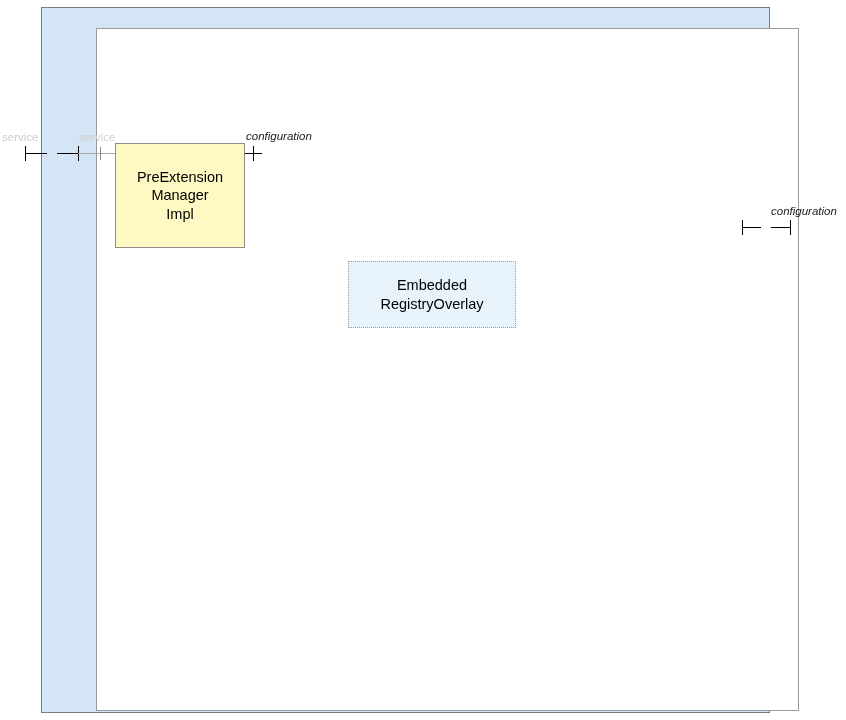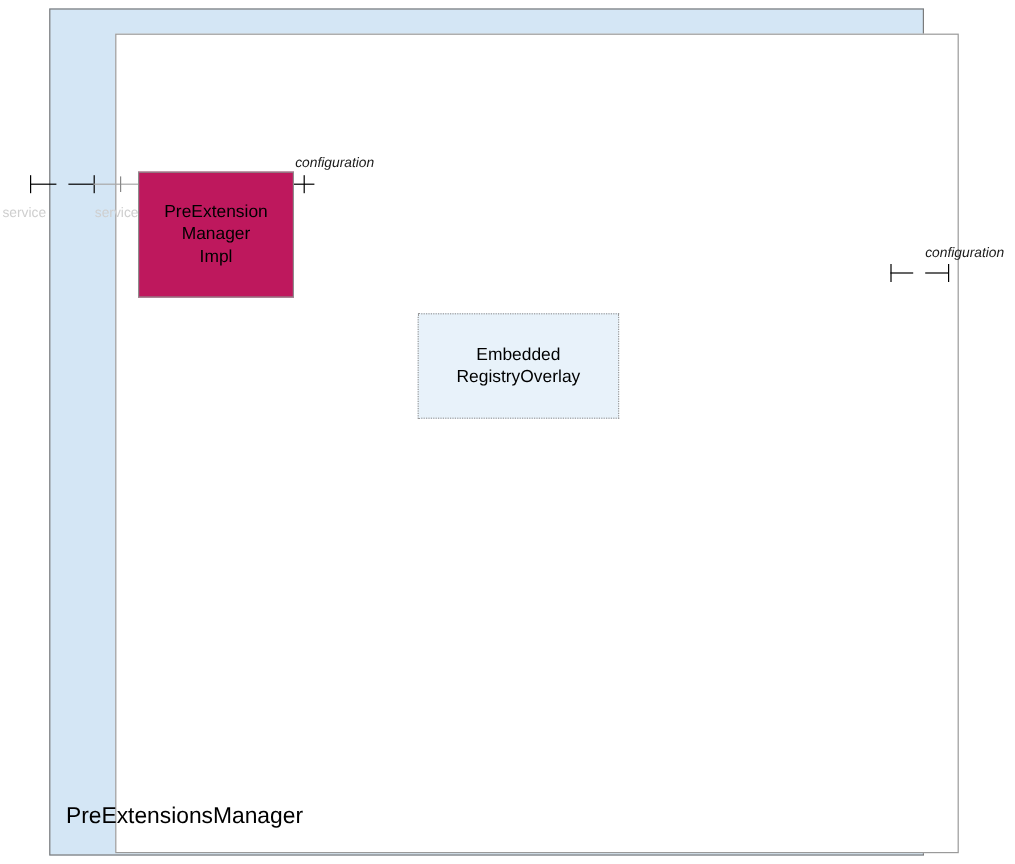--- a/index.html
+++ b/index.html
@@ -59,21 +59,21 @@
   .part-box {
     position: absolute;
     box-sizing: border-box;
     display: flex;
     align-items: center;
     justify-content: center;
     text-align: center;
     color: #000000;
   }
   .part-box.solid {
-    background: #be185d;
+    background: #fef9c3;
     border: 1px solid #8d8d8d;
   }
   .part-box.dotted {
     background: #e8f2fa;
     border: 1px dotted #9b9b9b;
   }
   .part-label {
     font-size: 14.5px;
     line-height: 18.5px;
     white-space: pre-line;
@@ -82,21 +82,21 @@
   #box-pre-extension-manager-impl {
     left: 115px;
     top: 143px;
     width: 130px;
     height: 105px;
   }
   #box-embedded-registry-overlay {
     left: 348px;
     top: 261px;
     width: 168px;
-    height: 88px;
+    height: 67px;
   }
 
   
   .port {
     position: absolute;
   }
   
   .port-stub {
     position: absolute;
     height: 0;
@@ -122,37 +122,35 @@
   }
 
   .port-label {
     position: absolute;
     white-space: nowrap;
     font-size: 11.5px;
     line-height: 13px;
   }
   .port-label.muted {
     color: #cfcfcf;
-    margin-top: 41px;
   }
   .port-label.dark {
     color: #1a1a1a;
     font-style: italic;
   }
 </style>
 </head>
 <body>
 
 <div id="canvas">
 
   <div class="component-frame">
     <div class="component-body"></div>
   </div>
 
-  <div class="frame-title">PreExtensionsManager</div>
 
   <div class="part-box solid" id="box-pre-extension-manager-impl">
     <span class="part-label">PreExtension
 Manager
 Impl</span>
   </div>
 
   <div class="part-box dotted" id="box-embedded-registry-overlay">
     <span class="part-label">Embedded
 RegistryOverlay</span>

